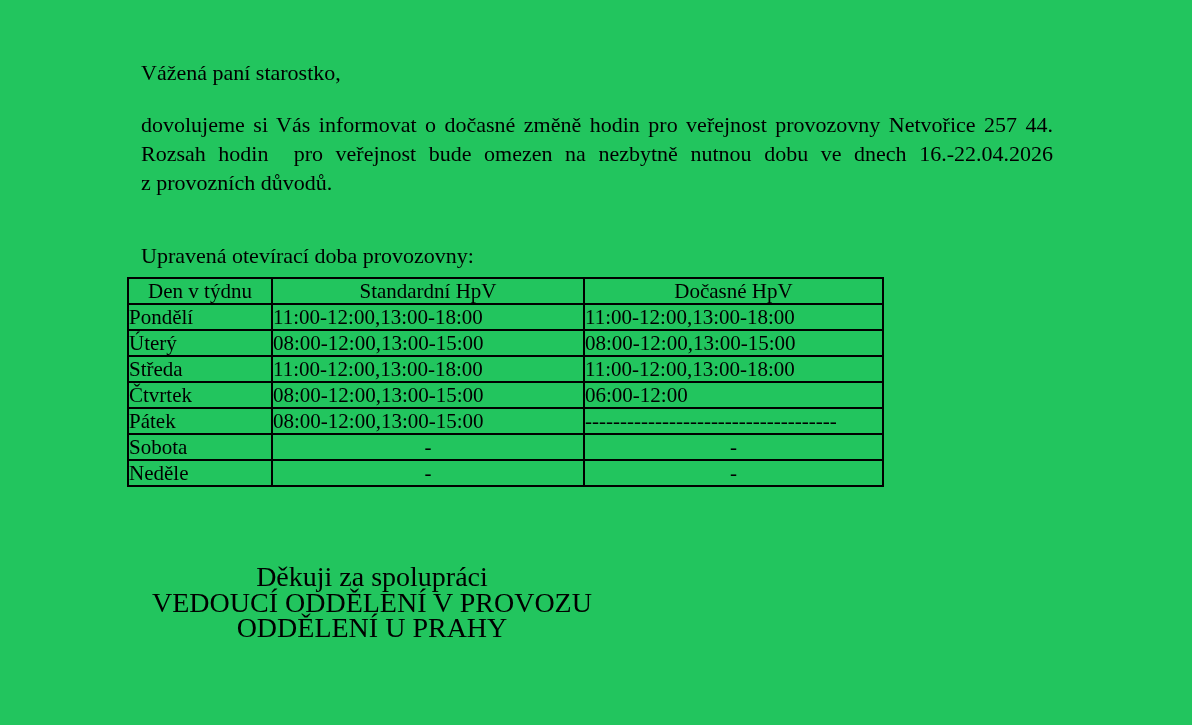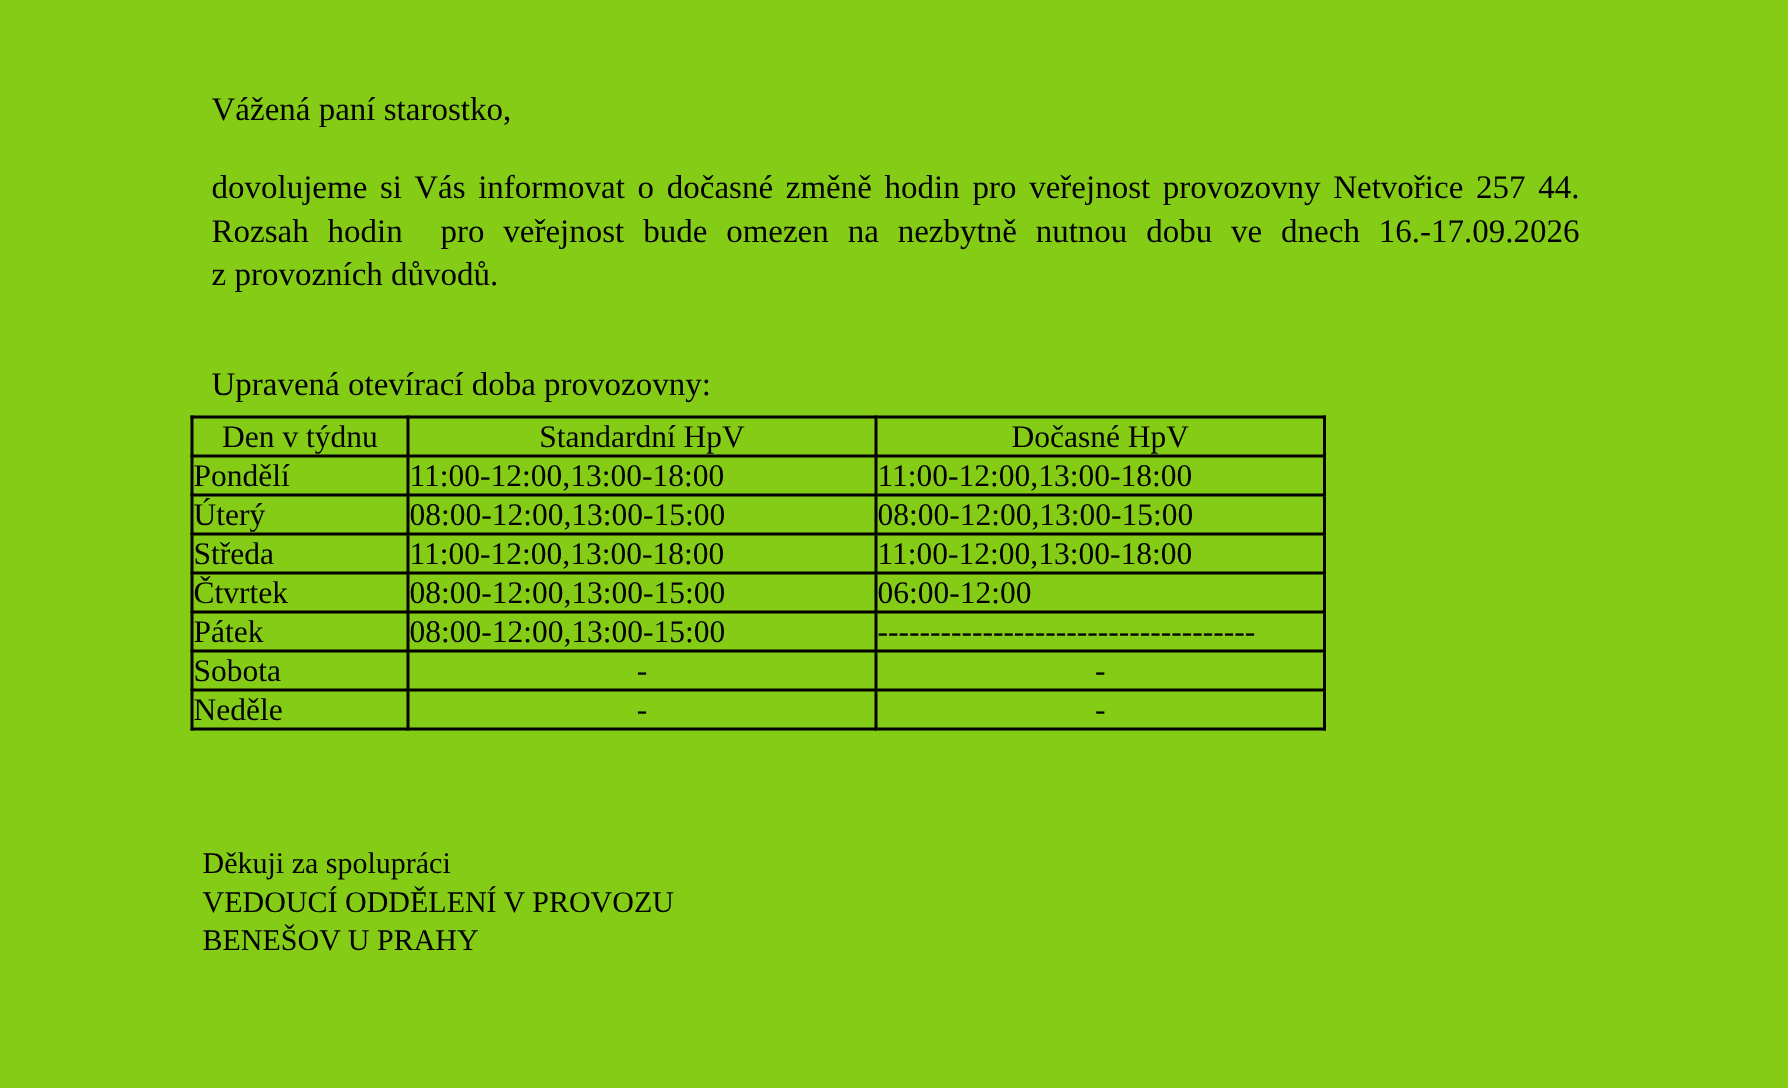--- a/index.html
+++ b/index.html
@@ -1,20 +1,20 @@
 <!DOCTYPE html>
 <html><head>
 <meta charset="utf-8">
 <style>
   html, body { margin: 0; padding: 0; }
   .page {
     position: relative;
     width: 1192px;
     height: 725px;
-    background: #84cc16;
+    background: #22c55e;
     color: #000000;
     font-family: "Liberation Serif", serif;
     overflow: hidden;
   }
   .salutation {
     position: absolute;
     left: 141px; top: 58px;
     font-size: 22px;
     line-height: 29px;
   }
@@ -53,35 +53,36 @@
     font-weight: normal;
     overflow: hidden;
     white-space: nowrap;
   }
   table.schedule th { text-align: center; }
   td.day  { text-align: left; padding-left: 68px; }
   td.time { text-align: left;   padding-left: 10px; }
   td.c    { text-align: center; }
   .closing {
     position: absolute;
-    left: 135px; top: 564px;
-    font-size: 20px;
+    left: 152px; top: 564px;
+    font-size: 28px;
     line-height: 25.5px;
+    text-align: center;
   }
 </style>
 </head>
 <body>
 
 <div class="page">
 
   <div class="salutation">Vážená paní starostko,</div>
 
   <div class="body-par">
     <div class="jline">dovolujeme si Vás informovat o dočasné změně hodin pro veřejnost provozovny Netvořice 257 44.</div>
-    <div class="jline">Rozsah hodin  pro veřejnost bude omezen na nezbytně nutnou dobu ve dnech 16.-17.09.2026</div>
+    <div class="jline">Rozsah hodin  pro veřejnost bude omezen na nezbytně nutnou dobu ve dnech 16.-22.04.2026</div>
     <div class="lline">z provozních důvodů.</div>
   </div>
 
   <div class="table-heading">Upravená otevírací doba provozovny:</div>
 
   <table class="schedule">
     <colgroup>
       <col style="width:144px">
       <col style="width:312px">
       <col style="width:299px">
@@ -126,16 +127,16 @@
       <td class="day">Neděle</td>
       <td class="c">-</td>
       <td class="c">-</td>
     </tr>
   </tbody>
     </table>
 
   <div class="closing">
     <div>Děkuji za spolupráci</div>
     <div>VEDOUCÍ ODDĚLENÍ V PROVOZU</div>
-    <div>BENEŠOV U PRAHY</div>
+    <div>ODDĚLENÍ U PRAHY</div>
   </div>
 
 </div>
 
 </body></html>

